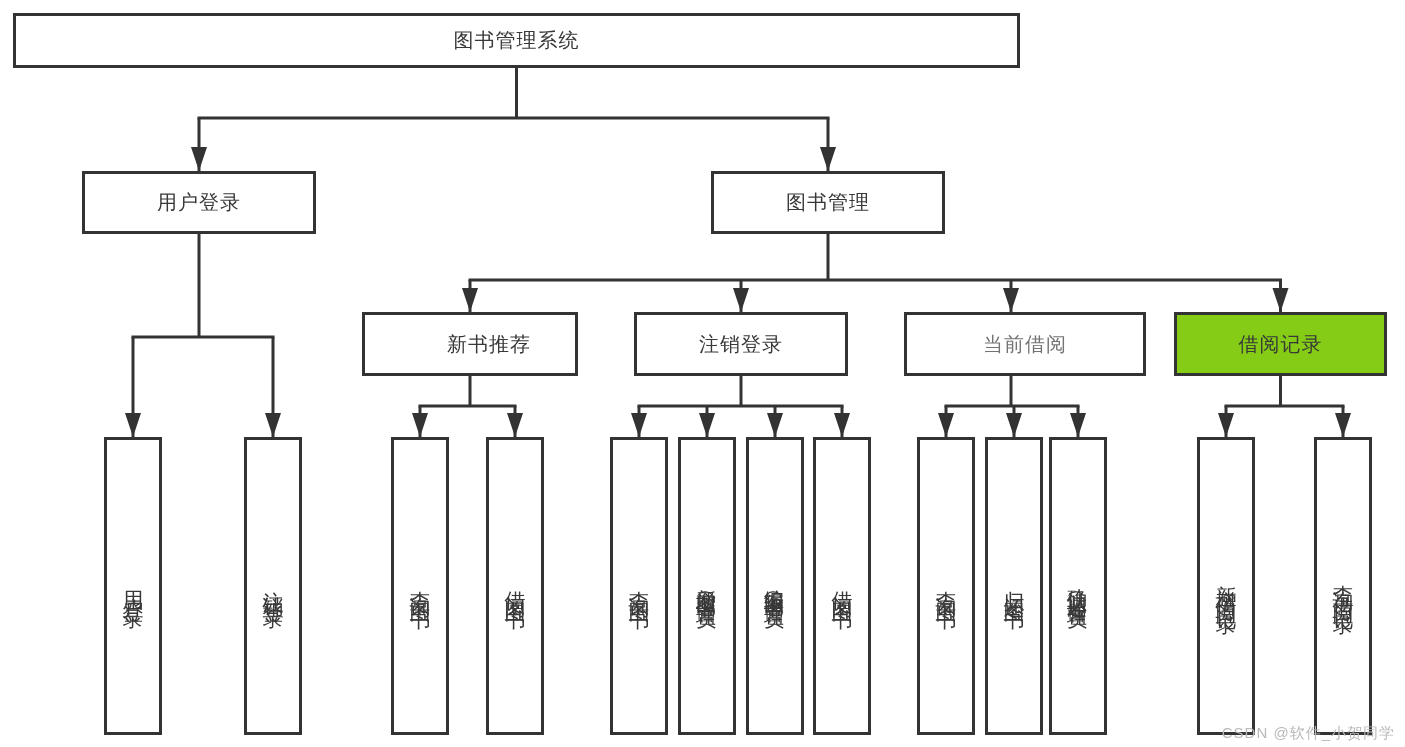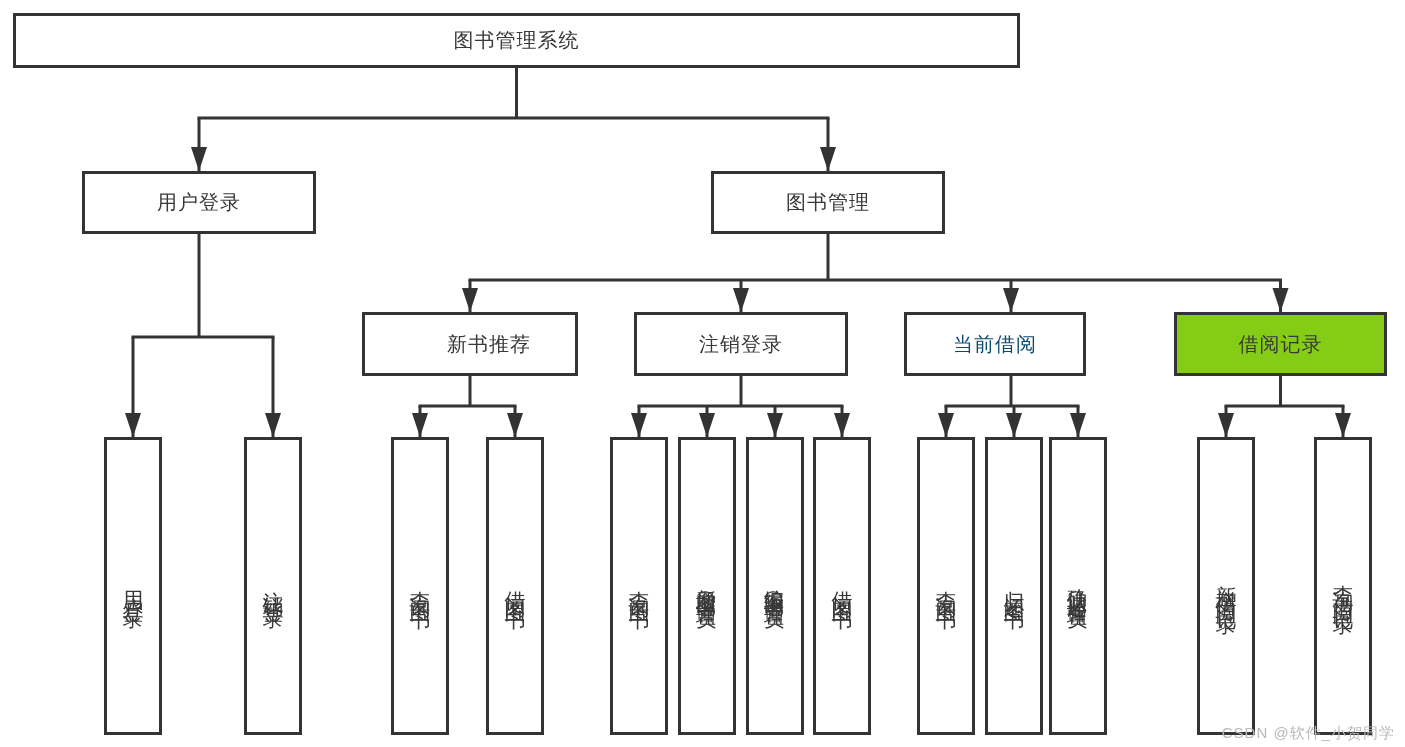--- a/index.html
+++ b/index.html
@@ -116,21 +116,21 @@
         <line x1="1343" y1="406" x2="1343" y2="437" stroke="#333333" stroke-width="3"></line>
         <polygon points="1343,437 1335,413 1351,413" fill="#333333"></polygon>
       </g>
     </svg>
   <div id="nodes">
       <div class="node h" style="left: 13px; top: 13px; width: 1007px; height: 55px; border-color: rgb(51, 51, 51); background: rgb(255, 255, 255); color: rgb(56, 56, 56); font-family: Liberation Mono, monospace;">图书管理系统</div>
       <div class="node h" style="left: 82px; top: 171px; width: 234px; height: 63px; border-color: rgb(51, 51, 51); background: rgb(255, 255, 255); color: rgb(56, 56, 56);">用户登录</div>
       <div class="node h" style="left: 711px; top: 171px; width: 234px; height: 63px; border-color: rgb(51, 51, 51); background: rgb(255, 255, 255); color: rgb(56, 56, 56);">图书管理</div>
       <div class="node h" style="left: 362px; top: 312px; width: 216px; height: 64px; border-color: rgb(51, 51, 51); background: rgb(255, 255, 255); color: rgb(56, 56, 56); padding-left: 38px;">新书推荐</div>
       <div class="node h" style="left: 634px; top: 312px; width: 214px; height: 64px; border-color: rgb(51, 51, 51); background: rgb(255, 255, 255); color: rgb(56, 56, 56);">注销登录</div>
-      <div class="node h" style="left: 904px; top: 312px; width: 182px; height: 64px; border-color: rgb(51, 51, 51); background: rgb(255, 255, 255); color: #0c4a6e;">当前借阅</div>
+      <div class="node h" style="left: 904px; top: 312px; width: 242px; height: 64px; border-color: rgb(51, 51, 51); background: rgb(255, 255, 255); color: #737373;">当前借阅</div>
       <div class="node h" style="left: 1174px; top: 312px; width: 213px; height: 64px; border-color: rgb(51, 51, 51); background: #84cc16; color: rgb(56, 56, 56);">借阅记录</div>
       <div class="node v" style="left: 104px; top: 437px; width: 58px; height: 298px; border-color: rgb(51, 51, 51); background: rgb(255, 255, 255); color: rgb(56, 56, 56);">用户登录</div>
       <div class="node v" style="left: 244px; top: 437px; width: 58px; height: 298px; border-color: rgb(51, 51, 51); background: rgb(255, 255, 255); color: rgb(56, 56, 56);">注销登录</div>
       <div class="node v" style="left: 391px; top: 437px; width: 58px; height: 298px; border-color: rgb(51, 51, 51); background: rgb(255, 255, 255); color: rgb(56, 56, 56);">查询图书</div>
       <div class="node v" style="left: 486px; top: 437px; width: 58px; height: 298px; border-color: rgb(51, 51, 51); background: rgb(255, 255, 255); color: rgb(56, 56, 56);">借阅图书</div>
       <div class="node v" style="left: 610px; top: 437px; width: 58px; height: 298px; border-color: rgb(51, 51, 51); background: rgb(255, 255, 255); color: rgb(56, 56, 56);">查询图书</div>
       <div class="node v tight" style="left: 678px; top: 437px; width: 58px; height: 298px; border-color: rgb(51, 51, 51); background: rgb(255, 255, 255); color: rgb(56, 56, 56);">新增图书（管理员）</div>
       <div class="node v tight" style="left: 746px; top: 437px; width: 58px; height: 298px; border-color: rgb(51, 51, 51); background: rgb(255, 255, 255); color: rgb(56, 56, 56);">编辑图书（管理员）</div>
       <div class="node v" style="left: 813px; top: 437px; width: 58px; height: 298px; border-color: rgb(51, 51, 51); background: rgb(255, 255, 255); color: rgb(56, 56, 56);">借阅图书</div>
       <div class="node v" style="left: 917px; top: 437px; width: 58px; height: 298px; border-color: rgb(51, 51, 51); background: rgb(255, 255, 255); color: rgb(56, 56, 56);">查询图书</div>

